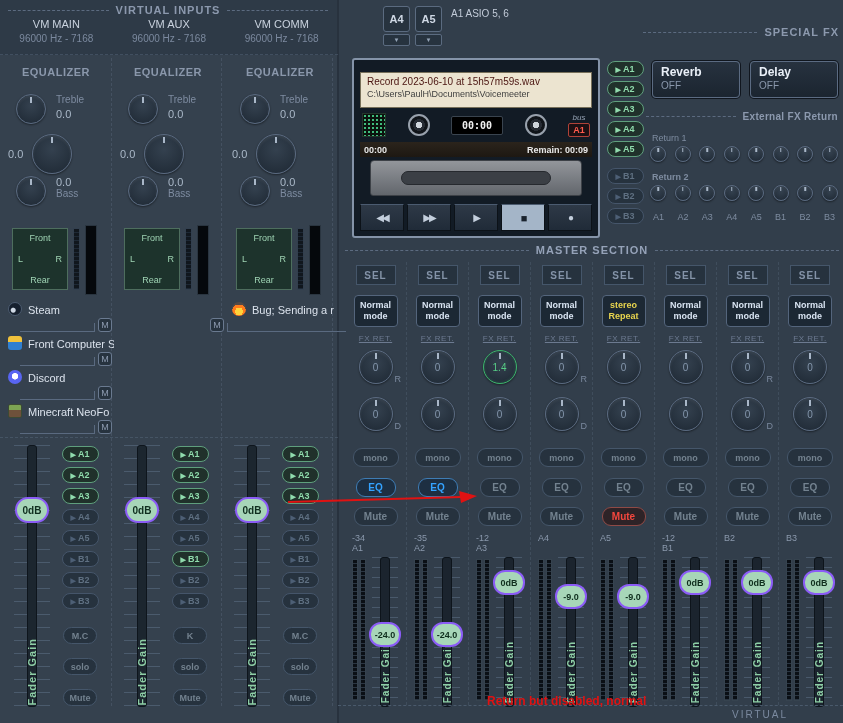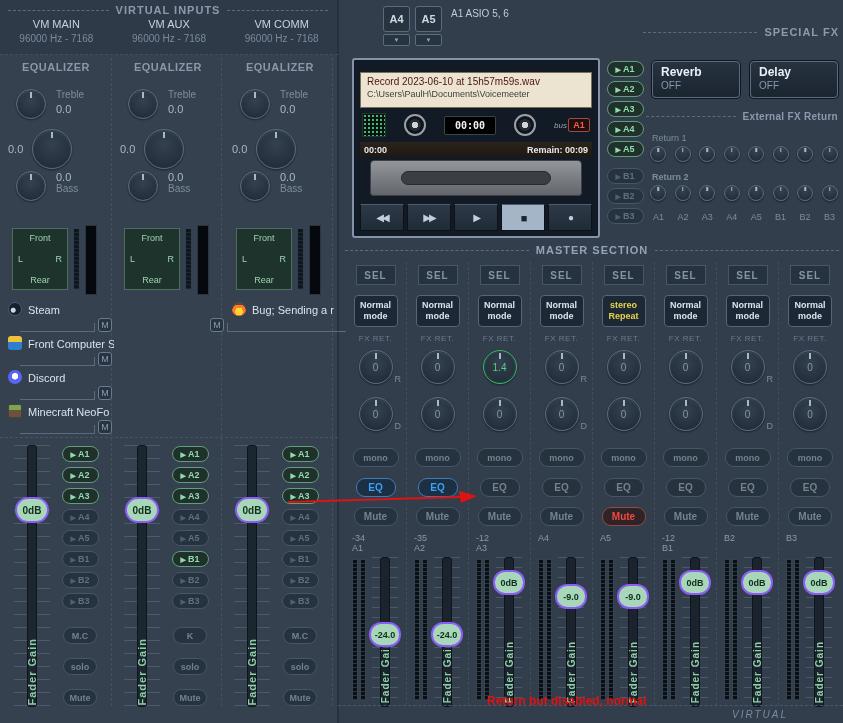--- a/index.html
+++ b/index.html
@@ -26,21 +26,21 @@
   .vi-rate{font-size:10px;color:#7b899e;margin-top:3px;}
 
   #hw-buttons{position:absolute;left:383px;top:6px;display:flex;gap:5px;}
   .hwb{display:flex;flex-direction:column;gap:2px;}
   .hw-main{width:27px;height:26px;background:#27333f;border:1px solid #5b6b80;border-radius:3px;color:#cfd8e4;font-size:11px;font-weight:bold;}
   .hw-drop{width:27px;height:12px;background:#27333f;border:1px solid #5b6b80;border-radius:2px;color:#93a3b6;font-size:6px;line-height:1;padding:0;}
   #asio-info{position:absolute;left:451px;top:8px;font-size:10px;color:#c2cbd8;}
 
   #eq-row{position:absolute;left:0;top:60px;width:338px;display:flex;}
   .eq-strip{width:112px;padding:0 6px;}
-  .eq-title{text-align:center;color:#8a97ab;font-size:11px;font-weight:bold;letter-spacing:.5px;margin-top:1px;}
+  .eq-title{text-align:center;color:#8a97ab;font-size:11px;font-weight:bold;letter-spacing:.5px;margin-top:6px;}
   .eq-r1{display:flex;gap:10px;margin-left:10px;margin-top:16px;}
   .eq-r2{display:flex;align-items:center;gap:9px;margin-left:2px;margin-top:10px;}
   .eq-r3{display:flex;gap:10px;margin-left:10px;margin-top:2px;}
   .eq-lab{font-size:10px;color:#7e8ca1;}
   .eq-val{font-size:11px;color:#aab8c8;margin-top:3px;}
   .eq-val.pre{margin-top:0;}
 
   .knob{position:relative;border-radius:50%;background:radial-gradient(circle at 50% 38%,#34414f,#232e3a 75%);border:1px solid #5a6a80;box-shadow:inset 0 2px 3px rgba(255,255,255,.07),0 1px 2px rgba(0,0,0,.45);flex:none;}
   .knob::before{content:"";position:absolute;left:50%;top:2px;width:2px;height:6px;background:#a9b7c8;transform:translateX(-50%);}
   .k30{width:30px;height:30px;}
@@ -95,21 +95,21 @@
   .chip.small.first{margin-top:13px;}
 
   #recorder{position:absolute;left:352px;top:58px;width:248px;height:180px;background:#121b25;border:2px solid #8493a8;border-radius:3px;padding:12px 6px 4px;}
   .rec-info{height:36px;background:#ece4d0;border:1px solid #77705a;padding:3px 6px;overflow:hidden;}
   .rec-file{font-size:10px;color:#4a1410;}
   .rec-path{font-size:9px;color:#3f3f3f;margin-top:2px;}
   .rec-cass{height:30px;display:flex;align-items:center;justify-content:space-between;padding:0 2px;margin-top:2px;}
   .dotgrid{width:24px;height:24px;background-color:#0b130e;border:1px solid #24352b;background-image:radial-gradient(circle,#3fbd7d .8px,transparent 1.1px);background-size:4px 4px;}
   .reel{width:22px;height:22px;border-radius:50%;border:2px solid #98a1ac;background:radial-gradient(circle,#cfd5db 0 3px,#262b33 3px 6px,#101419 6px);}
   .lcd{width:52px;height:19px;background:#000;border:1px solid #3a444f;border-radius:2px;color:#f0f0f0;font-family:"DejaVu Sans Mono",monospace;font-size:10px;font-weight:bold;display:flex;align-items:center;justify-content:center;}
-  .busbox{display:flex;flex-direction:row;align-items:center;gap:1px;}
+  .busbox{display:flex;flex-direction:column;align-items:center;gap:1px;}
   .bus-l{font-size:8px;font-style:italic;color:#95a2b4;}
   .bus-v{width:22px;height:14px;background:#1c1013;border:1px solid #b04238;border-radius:2px;color:#ff5b4d;font-size:9px;font-weight:bold;display:flex;align-items:center;justify-content:center;}
   .rec-prog{height:15px;margin-top:2px;background:linear-gradient(180deg,#2b241c,#1d1812);display:flex;justify-content:space-between;align-items:center;padding:0 4px;font-size:9px;font-weight:bold;color:#e9e9e9;}
   .rec-body{height:36px;margin:3px 10px 0;background:linear-gradient(180deg,#93969b,#62666c);border-radius:4px 4px 3px 3px;border:1px solid #3d4147;display:flex;align-items:center;justify-content:center;}
   .rec-window{width:150px;height:14px;background:#3b3f45;border-radius:7px;border:1px solid #26292e;}
   .rec-transport{display:flex;gap:3px;margin-top:8px;}
   .tbtn{flex:1;height:27px;background:linear-gradient(180deg,#2e3947,#202b38);border:1px solid #0c1218;border-top-color:#4b5b70;color:#c3cedc;font-size:10px;display:flex;align-items:center;justify-content:center;letter-spacing:-2px;padding:0;}
   .tbtn.active{background:#a4b5c8;color:#1a232e;font-size:11px;}
   #rec-routing{position:absolute;left:606px;top:61px;width:38px;display:flex;flex-direction:column;gap:4px;align-items:center;}
   #rec-routing .route.gap{margin-top:7px;}
@@ -126,21 +126,21 @@
   #return2-knobs{top:185px;}
   #fx-bus-labels{position:absolute;left:650px;top:212px;width:188px;display:flex;justify-content:space-between;}
   .fxlab{width:17px;text-align:center;font-size:9px;color:#7e8ca0;}
 
   #master-strips{position:absolute;left:345px;top:262px;width:496px;height:443px;display:flex;}
   .m-strip{width:62px;display:flex;flex-direction:column;align-items:center;position:relative;}
   .m-strip:not(:last-child){border-right:1px dashed rgba(96,112,134,.3);}
   .chip.sel{width:40px;height:20px;font-size:10px;margin-top:3px;border-radius:0;color:#8493a8;letter-spacing:1px;}
   .mode-btn{width:44px;height:32px;margin-top:10px;background:#1c2834;border:1px solid #54657c;border-radius:4px;color:#d9e4f2;font-size:9px;font-weight:bold;line-height:1.2;display:flex;flex-direction:column;align-items:center;justify-content:center;padding:0;}
   .mode-btn.accent{color:#e8d44e;}
-  .fxret{margin-top:7px;font-size:8px;color:#6c7a90;letter-spacing:.5px;height:8px;}
+  .fxret{margin-top:7px;font-size:8px;color:#6c7a90;letter-spacing:.5px;height:8px;text-decoration:underline;}
   .krow{position:relative;margin-top:8px;width:100%;display:flex;justify-content:center;}
   .krow.second{margin-top:13px;}
   .kletter{position:absolute;right:5px;bottom:0;font-size:9px;color:#7b899e;}
   .chip.mono{width:46px;height:19px;font-size:9px;margin-top:17px;}
   .chip.eqb{width:40px;height:19px;font-size:10px;margin-top:11px;}
   .chip.eqb.blue{color:#34a3ff;border-color:#3e7cb4;background:#1d2f42;}
   .chip.muteb{width:44px;height:19px;font-size:10px;margin-top:10px;}
   .chip.muteb.red{color:#f4473e;border-color:#8f4a46;background:#2e2327;}
   .mlabels{width:100%;margin-top:7px;padding-left:7px;font-size:9px;line-height:10px;height:22px;}
   .mval,.mbus{color:#8b99ad;}
@@ -149,21 +149,21 @@
   .m1{left:7px;}
   .m2{left:15px;}
   .mtrack{position:absolute;left:27px;top:0;width:26px;height:148px;}
   .mtrack::before{content:"";position:absolute;inset:0;background-image:repeating-linear-gradient(to bottom,#49596b 0 1px,transparent 1px 10px);}
   .mtrack::after{content:"";position:absolute;left:50%;transform:translateX(-50%);top:0;width:8px;height:100%;background:#1b242e;border:1px solid #0d141b;border-radius:3px;}
   .f-cap.mcap{left:40px;width:32px;height:25px;font-size:9px;border-radius:12px;}
   .f-label.mf{left:40px;bottom:2px;font-size:10px;}
 
   #footer-line{position:absolute;left:338px;bottom:17px;width:505px;border-top:1px dashed #4a5a6c;}
   #physical-label{position:absolute;left:365px;top:709px;width:310px;text-align:center;font-size:10px;letter-spacing:2px;color:#7b8aa0;}
-  #virtual-label{position:absolute;left:680px;top:709px;width:160px;text-align:center;font-size:10px;letter-spacing:2px;color:#7b8aa0;font-style:italic;}
+  #virtual-label{position:absolute;left:680px;top:709px;width:160px;text-align:center;font-size:10px;letter-spacing:2px;color:#7b8aa0;}
 
   #anno-arrow{position:absolute;left:285px;top:490px;z-index:50;}
   #anno-text{position:absolute;left:487px;top:694px;z-index:50;color:#e01212;font-size:12px;font-weight:bold;white-space:nowrap;}
 </style>
 </head>
 <body>
 
 <div id="app">
   <div id="right-bg"></div>
   <div id="top-band"></div>

